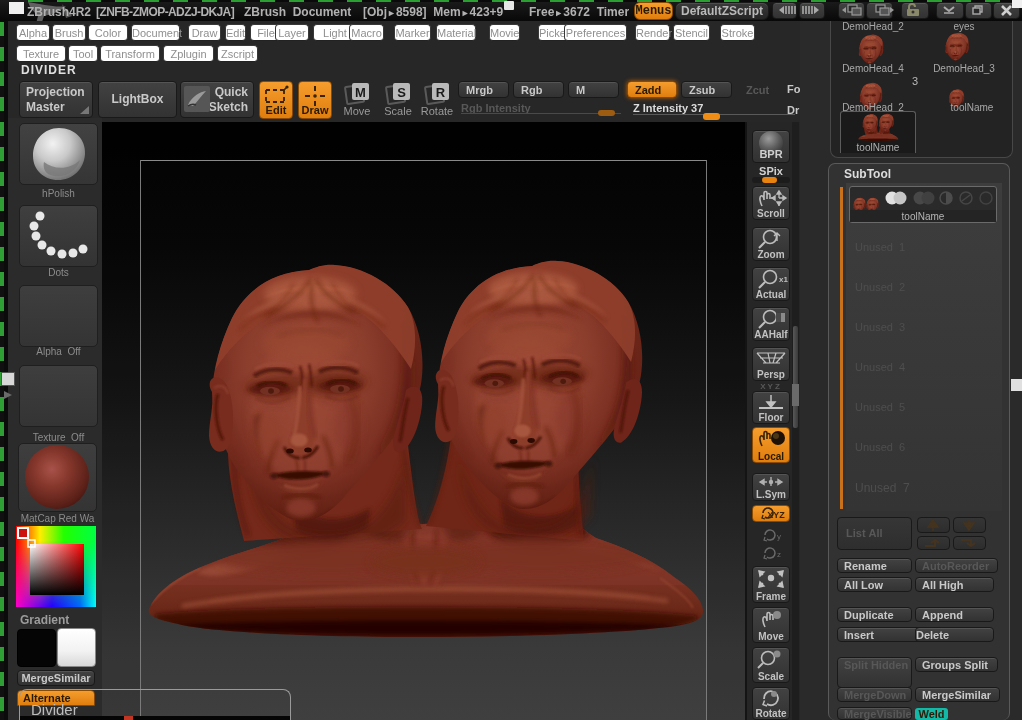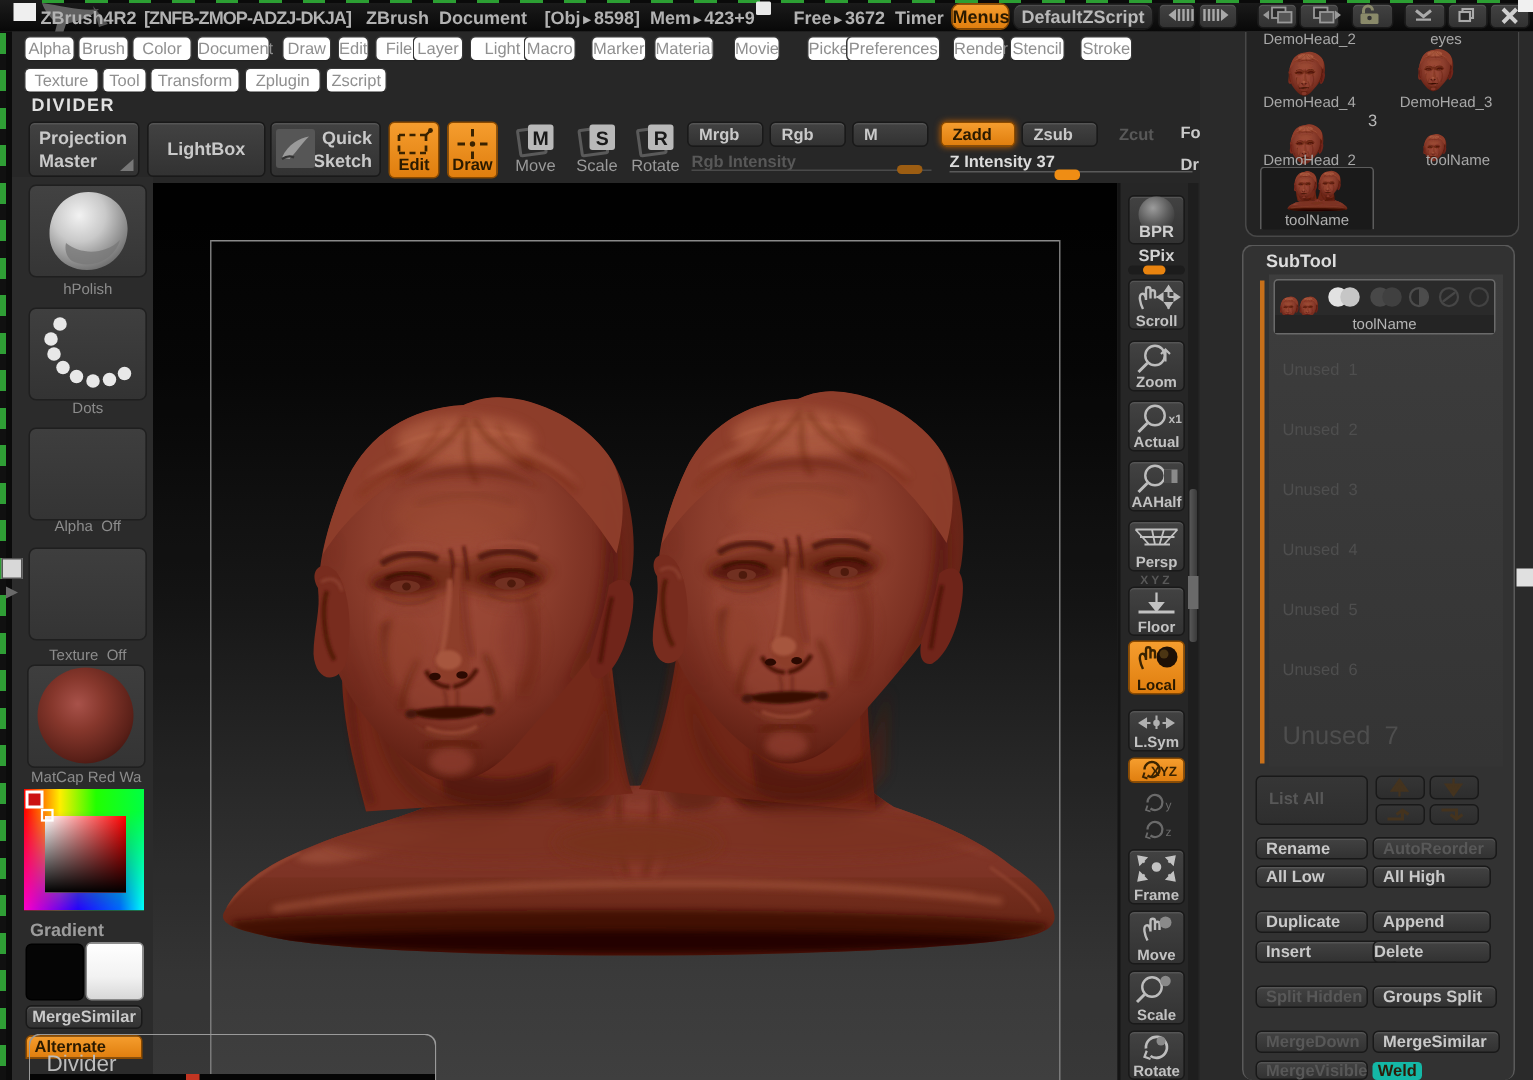--- a/index.html
+++ b/index.html
@@ -30,21 +30,21 @@
   <path d="M6,2 C20,4 34,8 44,6 C38,12 30,14 22,16 L10,52 L7,52 L16,16 C12,12 8,8 6,2 Z" fill="#6e6e6e" opacity="0.85"></path>
   <path d="M40,4 L50,16 L44,18 Z" fill="#555"></path>
 </svg>
 <div class="abs bold" style="left:27px;top:5px;color:#b2b2b2;font-size:12px;">ZBrush4R2</div>
 <div class="abs bold" style="left:96px;top:5px;color:#b2b2b2;font-size:12px;letter-spacing:-0.6px;">[ZNFB-ZMOP-ADZJ-DKJA]</div>
 <div class="abs bold" style="left:244px;top:5px;color:#b2b2b2;font-size:12px;">ZBrush&nbsp;&nbsp;Document</div>
 <div class="abs bold" style="left:363px;top:5px;color:#b2b2b2;font-size:12px;">[Obj<span style="font-size:9px;">►</span>8598]&nbsp;&nbsp;Mem<span style="font-size:9px;">►</span>423+9</div>
 <div class="abs" style="left:504px;top:1px;width:10px;height:9px;background:#e8e8e8;border-radius:1px;"></div>
 <div class="abs bold" style="left:529px;top:5px;color:#b2b2b2;font-size:12px;">Free<span style="font-size:9px;">►</span>3672&nbsp;&nbsp;Timer</div>
 
-<div class="obtn" style="left:634px;top:2px;width:39px;height:18px;font-size:12px;line-height:17px;border-radius:6px;">Menus</div>
+<div class="obtn" style="left:634px;top:2px;width:39px;height:18px;font-size:12px;line-height:17px;border-radius:6px;font-family:Liberation Mono, monospace;">Menus</div>
 <div class="rbtn" style="left:675px;top:2px;width:94px;height:18px;font-size:12px;line-height:17px;border-radius:6px;background:linear-gradient(180deg,#3a3a3a,#252525);color:#b9b9b9;">DefaultZScript</div>
 
 <div class="rbtn tb" style="left:772px;top:2px;width:25px;height:17px;"></div>
 <div class="rbtn tb" style="left:799px;top:2px;width:26px;height:17px;"></div>
 <div class="rbtn tb" style="left:838px;top:2px;width:27px;height:17px;"></div>
 <div class="rbtn tb" style="left:866px;top:2px;width:27px;height:17px;"></div>
 <div class="rbtn tb" style="left:901px;top:2px;width:28px;height:17px;"></div>
 <div class="rbtn tb" style="left:936px;top:2px;width:28px;height:17px;"></div>
 <div class="rbtn tb" style="left:965px;top:2px;width:27px;height:17px;"></div>
 <div class="rbtn tb" style="left:993px;top:2px;width:27px;height:17px;"></div>
@@ -652,21 +652,21 @@
 <circle cx="102" cy="9" r="6" fill="none" stroke="#424242" stroke-width="1.5"></circle>
 </svg>
 <div class="abs" style="left:850px;top:210px;width:146px;height:12px;background:#242424;"></div>
 <div class="abs" style="left:850px;top:211px;width:146px;text-align:center;color:#b5b5b5;font-size:10px;">toolName</div>
 <div class="abs" style="left:855px;top:241px;color:#4e4e4e;font-size:11px;">Unused&nbsp;&nbsp;1</div>
 <div class="abs" style="left:855px;top:281px;color:#4e4e4e;font-size:11px;">Unused&nbsp;&nbsp;2</div>
 <div class="abs" style="left:855px;top:321px;color:#4e4e4e;font-size:11px;">Unused&nbsp;&nbsp;3</div>
 <div class="abs" style="left:855px;top:361px;color:#4e4e4e;font-size:11px;">Unused&nbsp;&nbsp;4</div>
 <div class="abs" style="left:855px;top:401px;color:#4e4e4e;font-size:11px;">Unused&nbsp;&nbsp;5</div>
 <div class="abs" style="left:855px;top:441px;color:#4e4e4e;font-size:11px;">Unused&nbsp;&nbsp;6</div>
-<div class="abs" style="left:855px;top:481px;color:#4e4e4e;font-size:17px;">Unused&nbsp;&nbsp;7</div>
+<div class="abs" style="left:855px;top:481px;color:#4e4e4e;font-size:12px;">Unused&nbsp;&nbsp;7</div>
 <div class="rbtn dim" style="left:837px;top:517px;width:75px;height:33px;line-height:30px;text-align:left;padding-left:8px;background:linear-gradient(180deg,#363636,#2e2e2e);box-shadow:none;">List&nbsp;All</div>
 <div class="rbtn" style="left:917px;top:517px;width:33px;height:16px;background:linear-gradient(180deg,#353535,#2d2d2d);box-shadow:none;"></div>
 <svg class="abs" style="left:917px;top:517px" width="33" height="16" viewBox="0 0 33 16">
       <path d="M16,3 l-5,7 h10 Z M16,8 v6" fill="#44331e" stroke="#44331e" stroke-width="1.5"></path>
     </svg>
 <div class="rbtn" style="left:953px;top:517px;width:33px;height:16px;background:linear-gradient(180deg,#353535,#2d2d2d);box-shadow:none;"></div>
 <svg class="abs" style="left:953px;top:517px" width="33" height="16" viewBox="0 0 33 16">
       <path d="M16,13 l-5,-7 h10 Z M16,8 v-6" fill="#44331e" stroke="#44331e" stroke-width="1.5"></path>
     </svg>
 <div class="rbtn" style="left:917px;top:536px;width:33px;height:14px;background:linear-gradient(180deg,#353535,#2d2d2d);box-shadow:none;"></div>
@@ -678,21 +678,21 @@
       <path d="M8,4 h10 v5 m-4,-2 l4,3 l4,-3" fill="none" stroke="#44331e" stroke-width="2"></path>
     </svg>
 <div class="rbtn" style="left:837px;top:558px;width:75px;height:15px;line-height:14px;text-align:left;padding-left:6px;white-space:nowrap;">Rename</div>
 <div class="rbtn dim" style="left:915px;top:558px;width:83px;height:15px;line-height:14px;text-align:left;padding-left:6px;white-space:nowrap;">AutoReorder</div>
 <div class="rbtn" style="left:837px;top:577px;width:75px;height:15px;line-height:14px;text-align:left;padding-left:6px;white-space:nowrap;">All Low</div>
 <div class="rbtn" style="left:915px;top:577px;width:79px;height:15px;line-height:14px;text-align:left;padding-left:6px;white-space:nowrap;">All High</div>
 <div class="rbtn" style="left:837px;top:607px;width:75px;height:15px;line-height:14px;text-align:left;padding-left:6px;white-space:nowrap;">Duplicate</div>
 <div class="rbtn" style="left:915px;top:607px;width:79px;height:15px;line-height:14px;text-align:left;padding-left:6px;white-space:nowrap;">Append</div>
 <div class="rbtn" style="left:837px;top:627px;width:95px;height:15px;line-height:14px;text-align:left;padding-left:6px;white-space:nowrap;">Insert</div>
 <div class="rbtn" style="left:915px;top:627px;width:79px;height:15px;line-height:14px;text-align:left;padding-left:0;white-space:nowrap;">Delete</div>
-<div class="rbtn dim" style="left:837px;top:657px;width:75px;height:15px;line-height:14px;text-align:left;padding-left:6px;white-space:nowrap;">Split Hidden</div>
+<div class="rbtn dim" style="left:837px;top:657px;width:75px;height:31px;line-height:14px;text-align:left;padding-left:6px;white-space:nowrap;">Split Hidden</div>
 <div class="rbtn" style="left:915px;top:657px;width:83px;height:15px;line-height:14px;text-align:left;padding-left:6px;white-space:nowrap;">Groups Split</div>
 <div class="rbtn dim" style="left:837px;top:687px;width:75px;height:15px;line-height:14px;text-align:left;padding-left:6px;white-space:nowrap;">MergeDown</div>
 <div class="rbtn" style="left:915px;top:687px;width:85px;height:15px;line-height:14px;text-align:left;padding-left:6px;white-space:nowrap;">MergeSimilar</div>
 <div class="rbtn dim" style="left:837px;top:707px;width:75px;height:13px;line-height:12px;text-align:left;padding-left:6px;">MergeVisible</div>
 <div class="abs bold" style="left:915px;top:708px;width:33px;height:12px;background:#14b8a6;border-radius:3px;color:#2e1c08;font-size:11px;text-align:center;line-height:12px;">Weld</div>
 <div class="abs bold dim" style="left:953px;top:708px;font-size:11px;margin-top:41px;">Uv</div>
 
 <div class="abs" style="left:1px;top:372px;width:14px;height:14px;background:#d8d8d8;border:1px solid #555;"></div>
 <svg class="abs" style="left:2px;top:389px" width="12" height="12">
       <path d="M2,2 L10,6 L2,10 Z" fill="#6a6a6a"></path>

